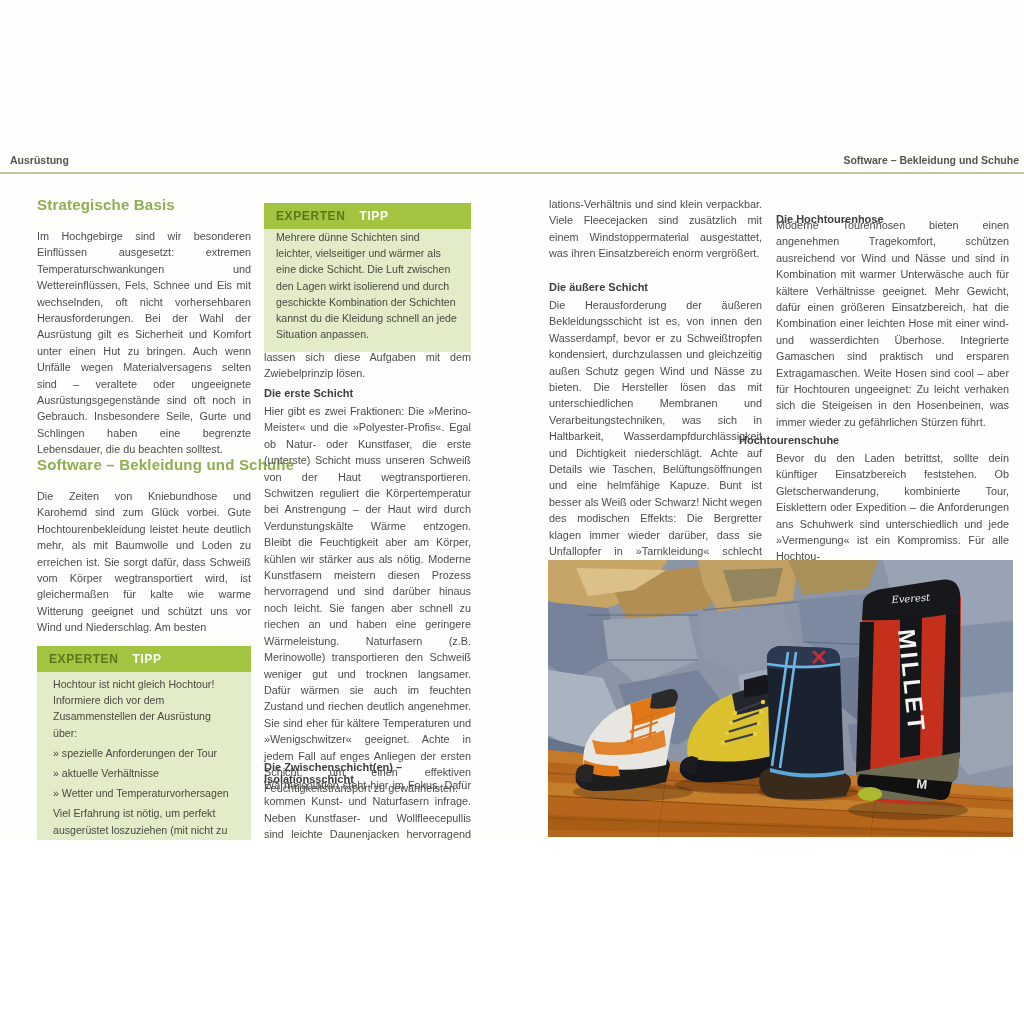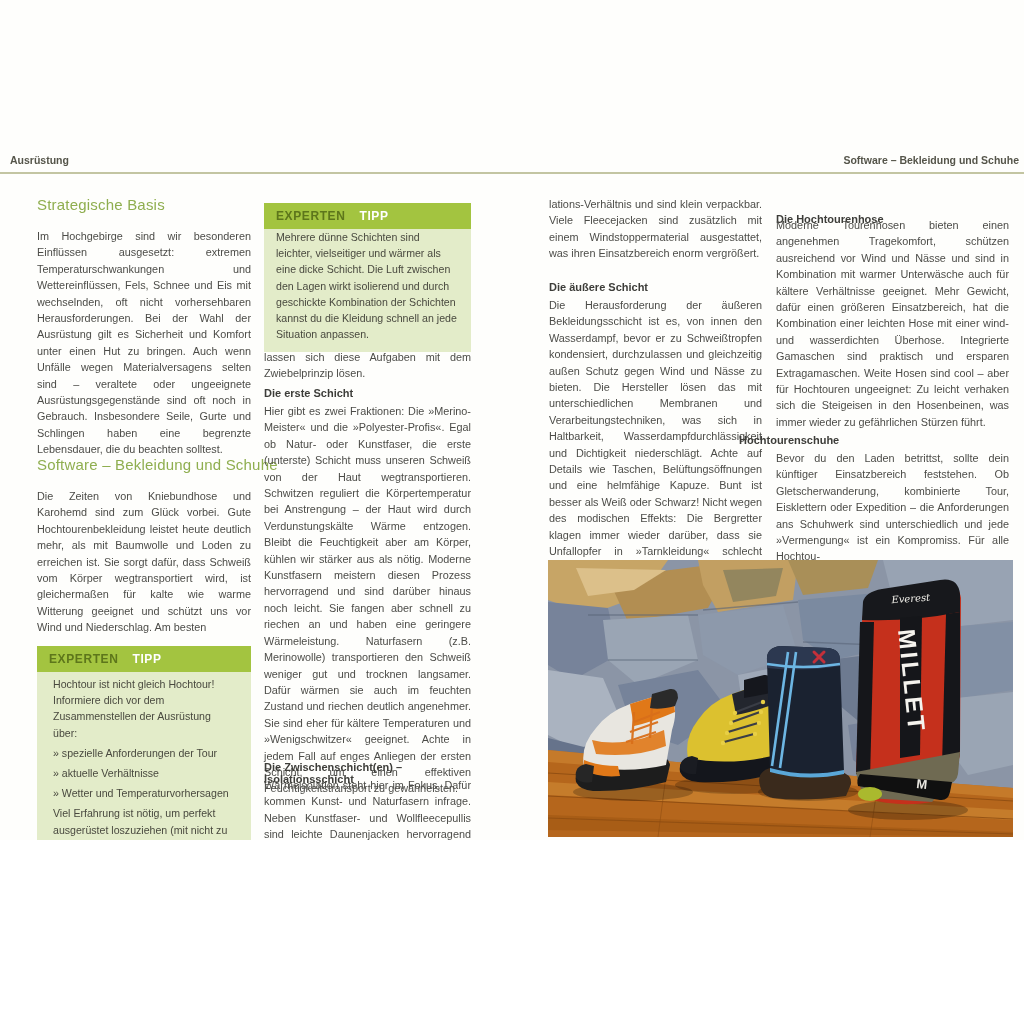--- a/index.html
+++ b/index.html
@@ -2,21 +2,21 @@
 <html><head>
 <meta charset="utf-8">
 <style>
   html,body{margin:0;padding:0;background:#ffffff;}
   #canvas{position:relative;width:1024px;height:840px;background:#fefefc;overflow:hidden;
           font-family:"Liberation Sans",sans-serif;color:#4c4c48;}
   .hdr{position:absolute;top:154px;font-size:10.5px;font-weight:bold;color:#55554a;}
   .hdr-left{left:10px;}
   .hdr-right{right:5px;text-align:right;}
   .rule{position:absolute;top:172px;left:0;width:1024px;height:2px;background:#c3c5a2;}
-  .sec-title{position:absolute;font-size:15px;font-weight:normal;color:#8fae4f;letter-spacing:0.2px;}
+  .sec-title{position:absolute;font-size:15px;font-weight:bold;color:#8fae4f;letter-spacing:0.2px;}
   .subhead{position:absolute;font-size:11px;font-weight:bold;color:#3d3d39;}
   .body-txt{position:absolute;font-size:10.85px;line-height:16.4px;text-align:justify;color:#4c4c48;}
   .tipbox{position:absolute;background:#e3ecc9;}
   .tipbar{height:26px;background:#a3c440;display:flex;align-items:center;padding:0 12px;
           font-size:12px;font-weight:bold;letter-spacing:0.6px;}
   .tipbar .strong{color:#5d761b;}
   .tipbar .light{color:#ffffff;padding-left:14px;}
   .tipbody{padding:0 12px 10px 12px;font-size:10.6px;line-height:16.2px;color:#49493f;text-align:left;}
   .tipbody .line{margin:4px;}
   .pageno{position:absolute;font-size:11px;font-weight:bold;color:#8fae4f;}

